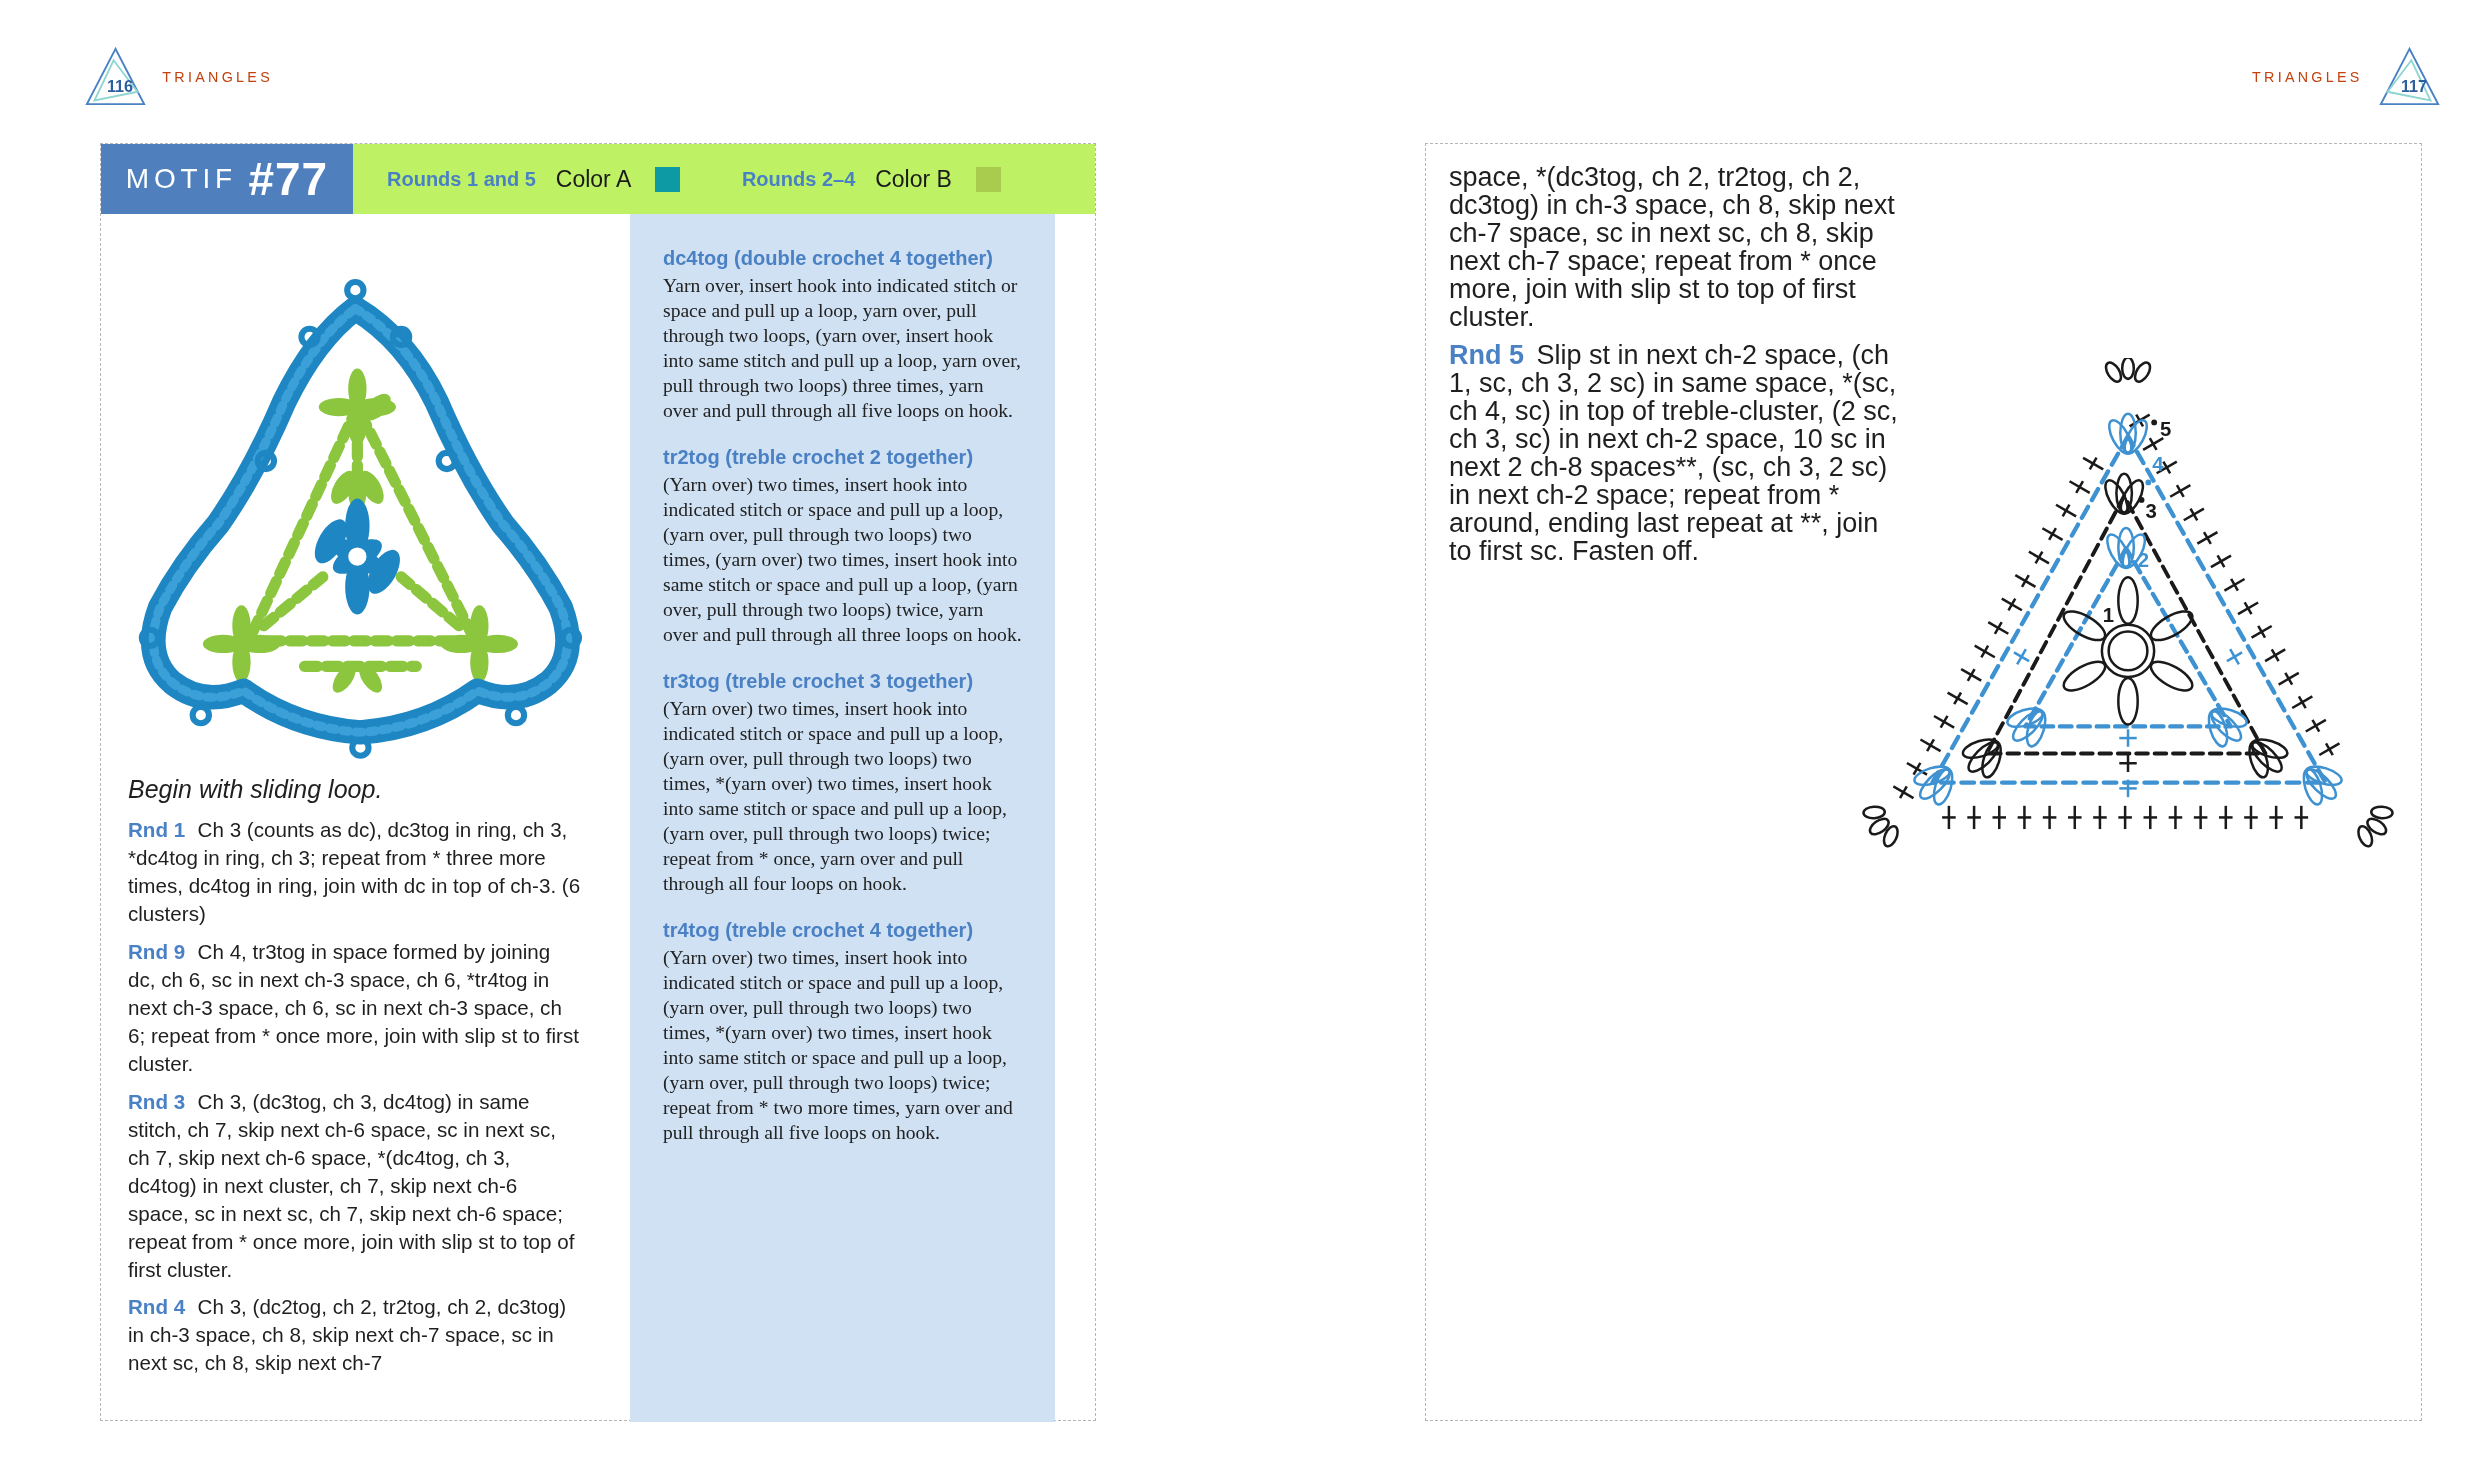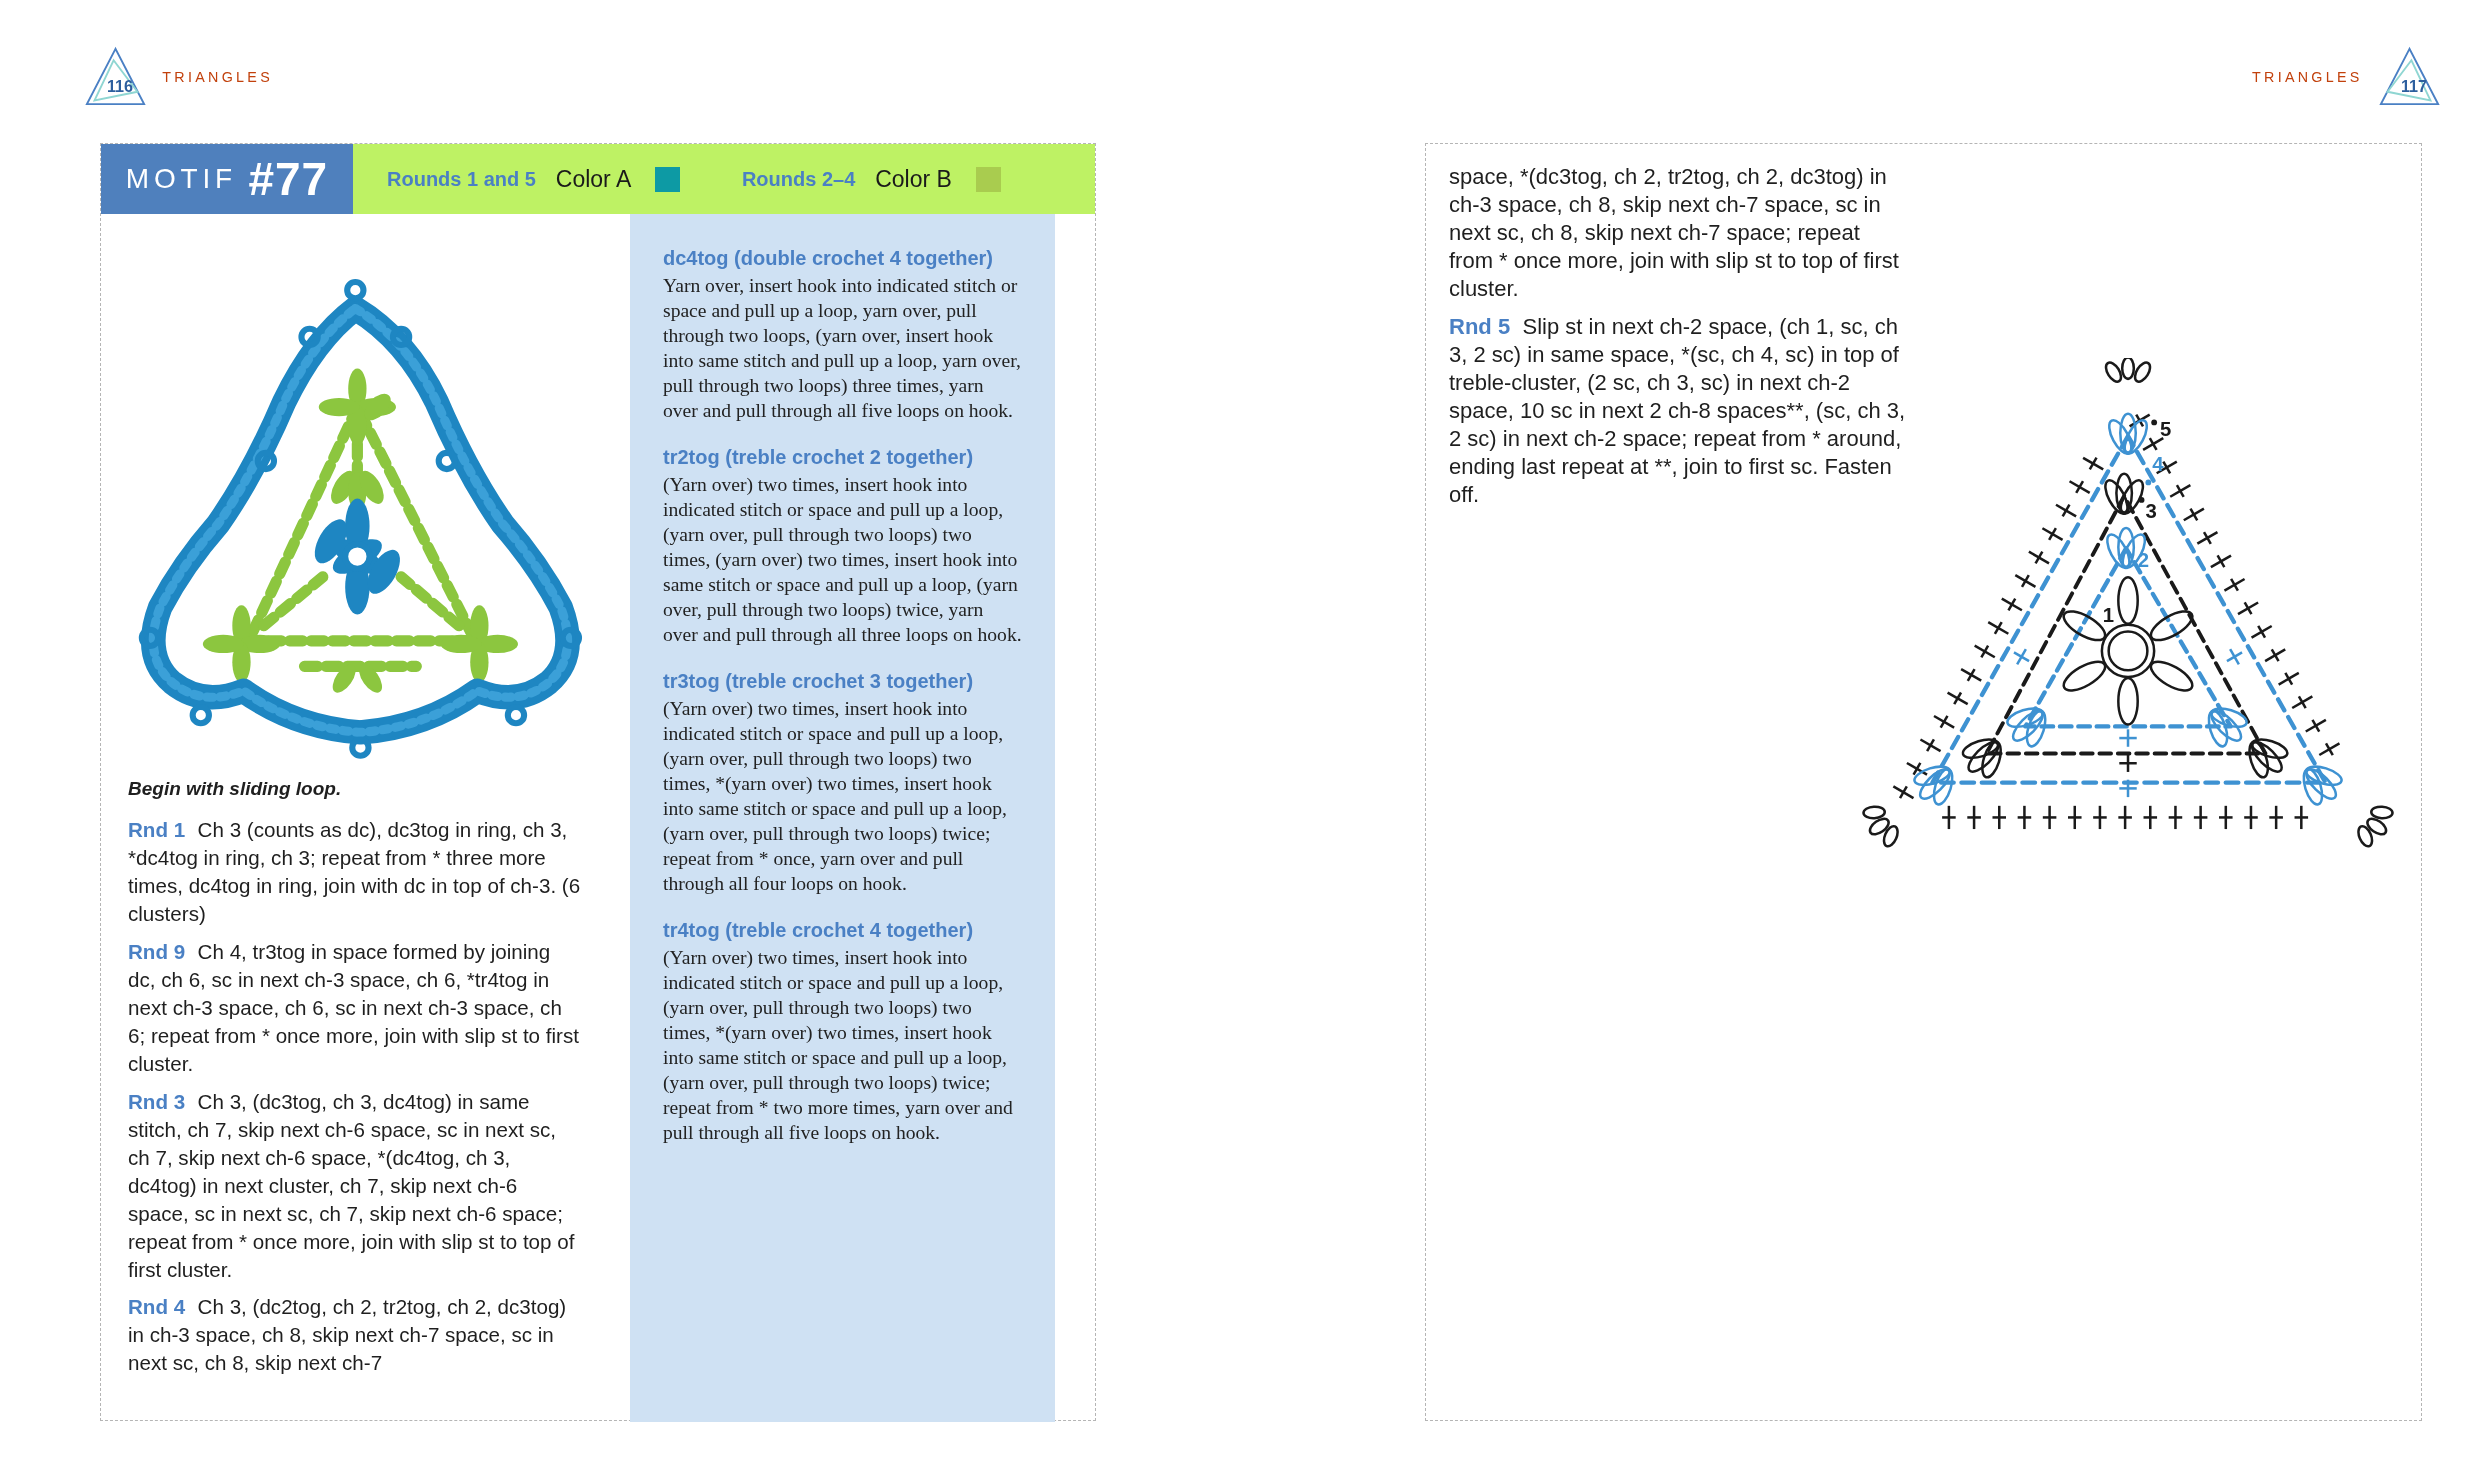--- a/index.html
+++ b/index.html
@@ -22,31 +22,31 @@
   .legend { display:flex; align-items:center; padding-left:34px; gap:18px; flex:1; }
   .legend-rounds { color:#4a80c4; font-weight:700; font-size:20px; }
   .legend-colorlabel { font-size:23px; color:#1a1a1a; margin-left:1.9px; }
   .swatch { width:25px; height:25px; display:inline-block; margin-left:5.7px; }
   .swatch.a { background:#0d9aa4; margin-right:44px; }
   .swatch.b { background:#a9cc4f; }
 
   .photo-area { position:absolute; left:0; top:75px; width:529px; height:564px; }
 
   .instructions { position:absolute; left:27px; top:631px; width:453px; font-size:20.6px; line-height:28px; }
-  .begin-note { font-style:italic; font-weight:700; font-size:19px; margin-bottom:13.4px; }
+  .begin-note { font-style:italic; font-weight:400; font-size:25px; margin-bottom:13.4px; }
   .round { margin-bottom:9.6px; }
   .rnd-label { color:#4a80c4; font-weight:700; margin-right:12.4px; }
 
   .defs-panel { position:absolute; left:529px; top:70px; width:425px; height:1208px; background:#cfe1f3; padding:33px 33px 0 33px; }
   .def h4 { color:#4a80c4; font-size:20px; font-weight:700; margin-bottom:2.9px; font-family:"Liberation Sans", sans-serif; }
   .def p { font-family:"Liberation Serif", serif; font-size:19.6px; line-height:25px; margin-bottom:23px; color:#222; }
 
   
   .right-box { position:absolute; left:1425px; top:143px; width:997px; height:1278px; border:1px dashed #b5b5b5; background:#fff; }
-  .right-text { position:absolute; left:23px; top:19px; width:457px; font-size:22px; line-height:28px; }
+  .right-text { position:absolute; left:23px; top:19px; width:457px; font-size:27px; line-height:28px; }
   .right-text p { margin-bottom:9.6px; }
   .diagram { position:absolute; left:429px; top:214px; width:547px; height:490px; }
 
   
   .k-stroke { stroke:#1a1a1a; stroke-width:2.6; fill:none; }
   .b-stroke { stroke:#3e92d2; stroke-width:2.6; fill:none; }
   svg text.lbl { font-family:"Liberation Sans", sans-serif; font-weight:700; font-size:21px; }
 </style>
 </head>
 <body>

